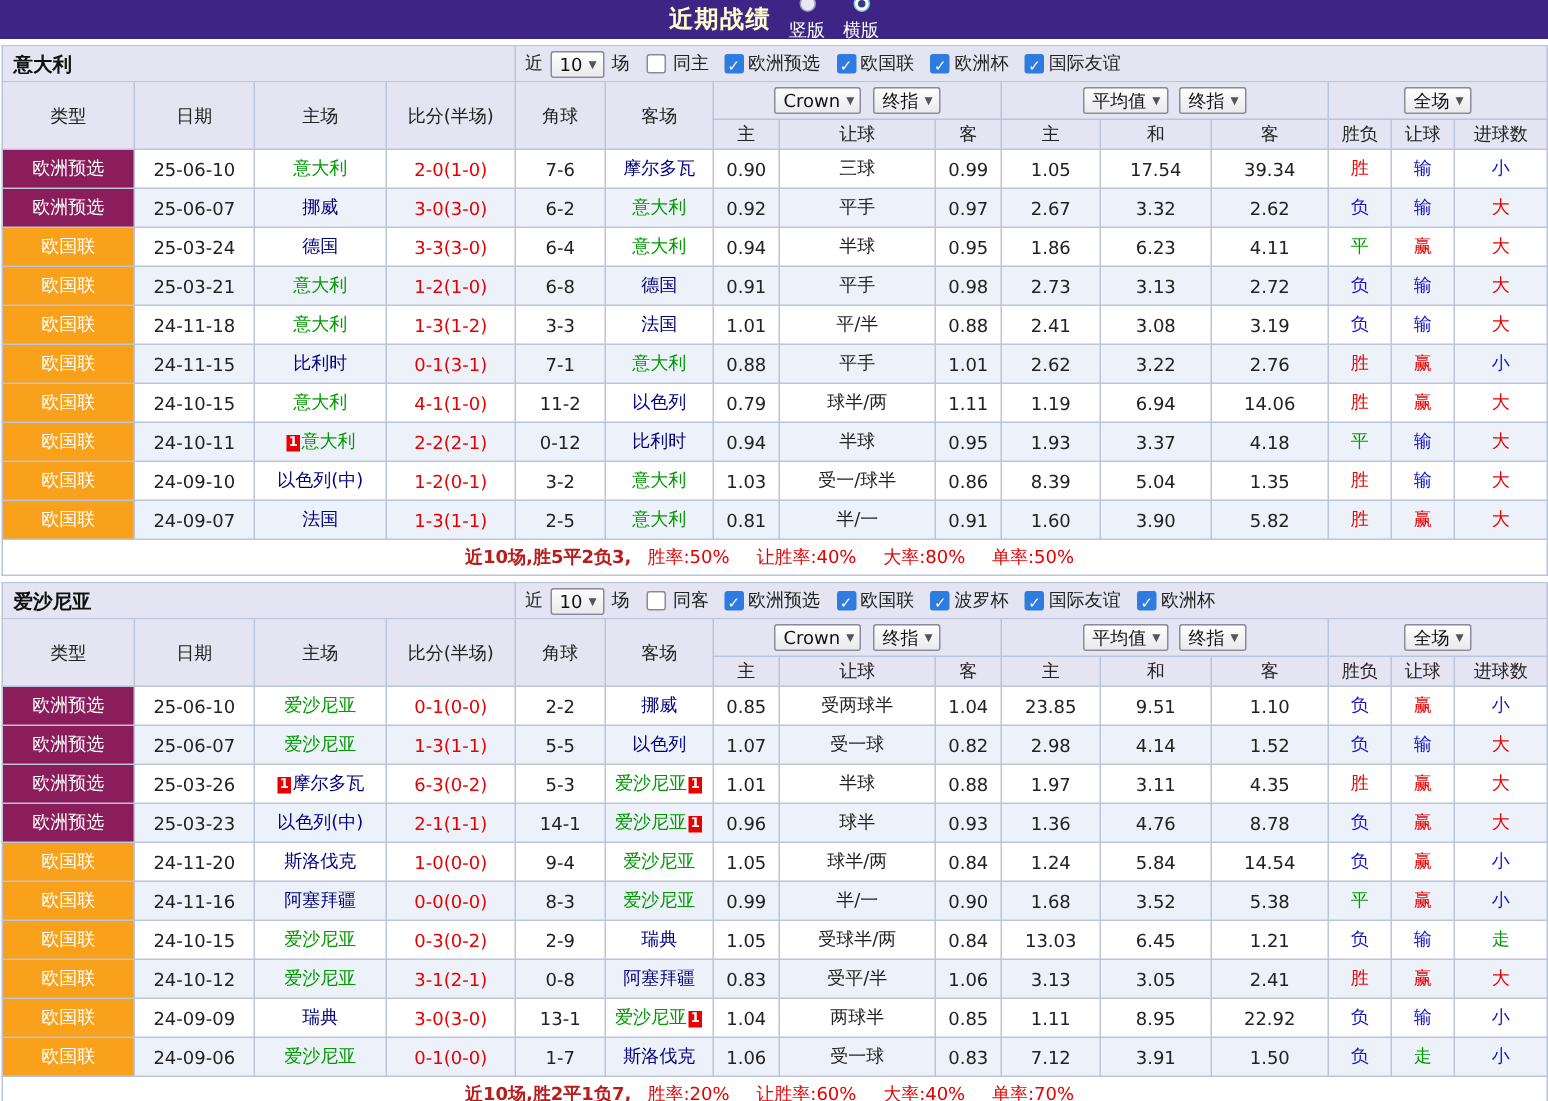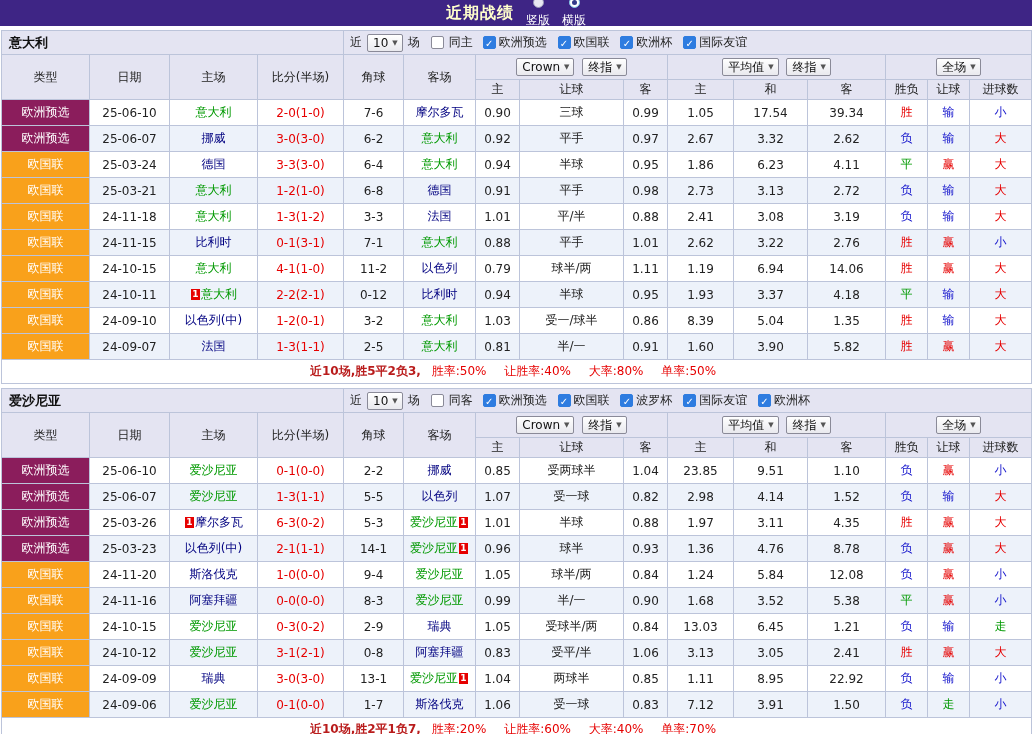--- a/index.html
+++ b/index.html
@@ -580,21 +580,21 @@
   <td>24-11-20</td>
   <td><span class="team-link home-name">斯洛伐克</span></td>
   <td class="score">1-0(0-0)</td>
   <td>9-4</td>
   <td><span class="team-link away-name tracked">爱沙尼亚</span></td>
   <td>1.05</td>
   <td>球半/两</td>
   <td>0.84</td>
   <td>1.24</td>
   <td>5.84</td>
-  <td>12.08</td>
+  <td>14.54</td>
   <td class="res" style="color: rgb(20, 20, 204);">负</td>
   <td class="hres" style="color: rgb(230, 0, 0);">赢</td>
   <td class="gres" style="color: rgb(20, 20, 204);">小</td>
 </tr>
 
 <tr>
   <td class="lg" style="background: rgb(249, 161, 27);">欧国联</td>
   <td>24-11-16</td>
   <td><span class="team-link home-name">阿塞拜疆</span></td>
   <td class="score">0-0(0-0)</td>

